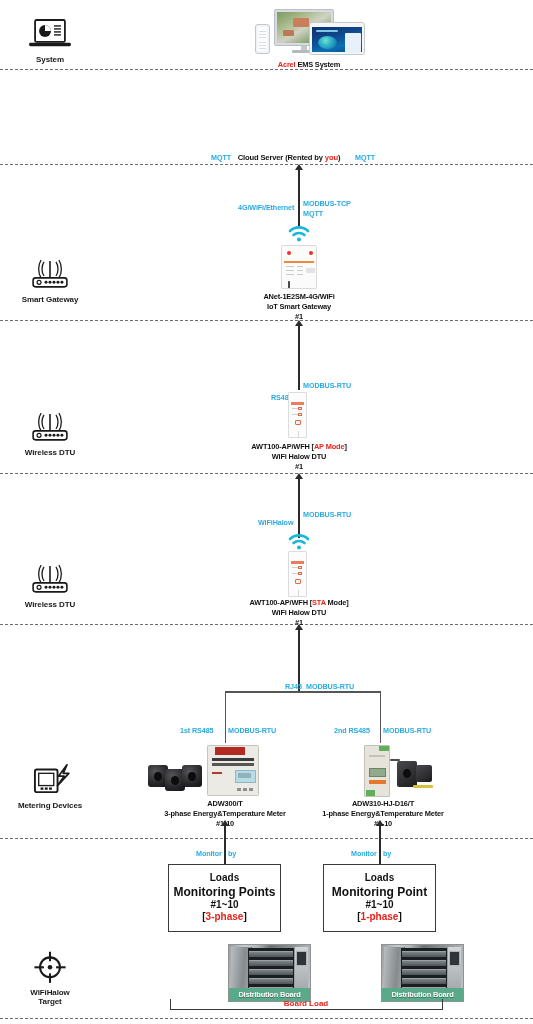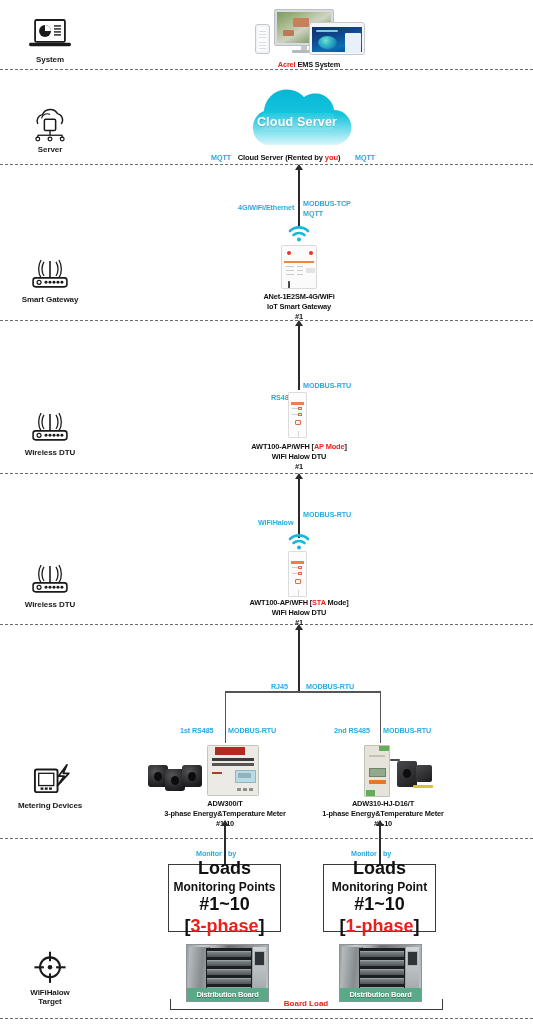--- a/index.html
+++ b/index.html
@@ -181,29 +181,30 @@
 
   
   .load-box {
     position: absolute; border: 1.4px solid #3a3a3a;
     background: #ffffff;
     display: flex; flex-direction: column;
     align-items: center; justify-content: center;
     text-align: center;
   }
   .load-line {
-    font-size: 18px; font-weight: bold; color: #111; line-height: 1.22;
+    font-size: 10px; font-weight: bold; color: #111; line-height: 1.22;
   }
   .load-line.small { font-size: 12px; }
 
   
   .db {
     position:absolute; overflow:hidden;
     background: linear-gradient(100deg,#9aa0a3 0%, #c8cccd 18%, #aeb3b5 32%, #6e7376 46%, #8d9295 70%, #c3c7c9 100%);
     border: 1px solid #8d9295;
+    margin-left: 42px;
   }
   .db-door {
     position:absolute; left:2px; top:2px; bottom:2px; width:26%;
     background: linear-gradient(95deg,#b9bec1,#868b8e 60%,#a6abad);
     border-right:1px solid #5e6365;
   }
   .db-inner {
     position:absolute; top:3px; bottom:3px;
     background:#1c1f21;
   }
@@ -259,35 +260,20 @@
       <path d="M19 13 L19 7 A6 6 0 0 1 25 13 Z" fill="#ffffff"></path>
       <line x1="28" y1="8" x2="35" y2="8" stroke="#1a1a1a" stroke-width="1.4"></line>
       <line x1="28" y1="11" x2="35" y2="11" stroke="#1a1a1a" stroke-width="1.4"></line>
       <line x1="28" y1="14" x2="35" y2="14" stroke="#1a1a1a" stroke-width="1.4"></line>
       <line x1="28" y1="17" x2="35" y2="17" stroke="#1a1a1a" stroke-width="1.4"></line>
       <rect x="3" y="25" width="42" height="3.4" rx="1.4" fill="#1a1a1a"></rect>
     </svg>
     <div class="rail-label">System</div>
   </div>
 
-  <div class="rail-cell" style="top:108px; height:46px;">
-    <svg class="rail-icon" width="48" height="36" viewBox="0 0 48 36">
-      <path d="M11 17 a7 7 0 0 1 5-10 a9 9 0 0 1 16 -1 a7 7 0 0 1 4 11" fill="none" stroke="#1a1a1a" stroke-width="1.5"></path>
-      <path d="M15 11 a6 6 0 0 1 9 -4" fill="none" stroke="#1a1a1a" stroke-width="1.2"></path>
-      <rect x="18" y="12" width="12" height="12" rx="1.5" fill="none" stroke="#1a1a1a" stroke-width="1.6"></rect>
-      <line x1="24" y1="24" x2="24" y2="29" stroke="#1a1a1a" stroke-width="1.4"></line>
-      <line x1="11" y1="29" x2="37" y2="29" stroke="#1a1a1a" stroke-width="1.4"></line>
-      <line x1="11" y1="29" x2="11" y2="32" stroke="#1a1a1a" stroke-width="1.4"></line>
-      <line x1="37" y1="29" x2="37" y2="32" stroke="#1a1a1a" stroke-width="1.4"></line>
-      <circle cx="11" cy="33" r="2" fill="none" stroke="#1a1a1a" stroke-width="1.3"></circle>
-      <circle cx="24" cy="33" r="2" fill="none" stroke="#1a1a1a" stroke-width="1.3"></circle>
-      <circle cx="37" cy="33" r="2" fill="none" stroke="#1a1a1a" stroke-width="1.3"></circle>
-    </svg>
-    <div class="rail-label">Server</div>
-  </div>
 
   <div class="rail-cell" style="top:258px; height:46px;justify-content:center;">
     <svg class="rail-icon" width="50" height="34" viewBox="0 0 50 34">
       <line x1="25" y1="3" x2="25" y2="20" stroke="#1a1a1a" stroke-width="1.6"></line>
       <path d="M19 4 a9 11 0 0 0 0 14" fill="none" stroke="#1a1a1a" stroke-width="1.3"></path>
       <path d="M16 2 a12 15 0 0 0 0 18" fill="none" stroke="#1a1a1a" stroke-width="1.3"></path>
       <path d="M31 4 a9 11 0 0 1 0 14" fill="none" stroke="#1a1a1a" stroke-width="1.3"></path>
       <path d="M34 2 a12 15 0 0 1 0 18" fill="none" stroke="#1a1a1a" stroke-width="1.3"></path>
       <rect x="8" y="20" width="34" height="9" rx="2.5" fill="none" stroke="#1a1a1a" stroke-width="1.6"></rect>
       <circle cx="14" cy="24.5" r="2" fill="none" stroke="#1a1a1a" stroke-width="1.2"></circle>
@@ -387,34 +373,20 @@
         <div class="tablet-globe" style="left:6px; top:9px; width:19px; height:13px;"></div>
         <div class="tablet-card" style="left:33px; top:6px; width:16px; height:20px; background:#e8f0fa;"></div>
         <div class="tablet-card" style="left:4px; top:3px; width:22px; height:2px; background:#7fc7e8;"></div>
       </div>
     </div>
   </div>
   <div class="node-cap" style="left:233px; top:60px; width:152px;">
     <span class="red">Acrel</span><span> EMS System</span>
   </div>
 
-  <div class="cloud-wrap" style="left:236px; top:85px; width:122px; height:65px;">
-    <svg width="122" height="65" viewBox="0 0 122 65">
-      <defs>
-        <linearGradient id="cg" x1="0" y1="0" x2="0" y2="1">
-          <stop offset="0%" stop-color="#08b6d4"></stop>
-          <stop offset="45%" stop-color="#15c4dd"></stop>
-          <stop offset="100%" stop-color="#d8f7fb"></stop>
-        </linearGradient>
-      </defs>
-      <path d="M30 60 a18 18 0 0 1 -2 -34 a23 23 0 0 1 40 -14 a19 19 0 0 1 30 13 a16 16 0 0 1 0 35 Z" fill="url(#cg)"></path>
-      <rect x="26" y="28" width="72" height="17" rx="2" fill="rgba(255,255,255,0.10)"></rect>
-    </svg>
-    <div class="cloud-label" style="top:30px;">Cloud Server</div>
-  </div>
   <div class="lbl lbl-cyan" style="left:211px; top:153px;">MQTT</div>
   <div class="lbl lbl-cyan" style="left:355px; top:153px;">MQTT</div>
   <div class="node-cap" style="left:225px; top:153px; width:128px; font-size:7.6px;">
     <span>Cloud Server (Rented by </span><span class="red">you</span><span>)</span>
   </div>
 
   <div class="vline" style="left:298px; top:170px; height:58px;"></div>
   <div class="arrow-up" style="left:294.5px; top:164px;"></div>
   <div class="lbl lbl-cyan" style="left:238px; top:203px;">4G/WiFi/Ethernet</div>
   <div class="lbl lbl-cyan" style="left:303px; top:199px;">MODBUS-TCP</div>
@@ -484,21 +456,21 @@
     <div class="dtu-stem" style="left:8.5px; top:38px; height:7px; background:#d8d8d8;"></div>
   </div>
   <div class="node-cap" style="left:222px; top:598px; width:154px;">
     <span>AWT100-AP/WFH [</span><span class="red">STA</span><span> Mode]</span><br>
     <span>WiFi Halow DTU</span><br>
     <span>#1</span>
   </div>
 
   <div class="vline" style="left:298px; top:630px; height:62px;"></div>
   <div class="arrow-up" style="left:294.5px; top:624px;"></div>
-  <div class="lbl lbl-cyan" style="left:271px; top:682px;">RJ45</div>
+  <div class="lbl lbl-cyan" style="left:285px; top:682px;">RJ45</div>
   <div class="lbl lbl-cyan" style="left:306px; top:682px;">MODBUS-RTU</div>
 
   <div class="hline" style="left:225px; top:691px; width:156px;"></div>
   <div class="vline-thin" style="left:225px; top:691px; height:52px; background:#555;"></div>
   <div class="vline-thin" style="left:380px; top:691px; height:52px; background:#555;"></div>
 
   <div class="lbl lbl-cyan" style="left:180px; top:726px;">1st RS485</div>
   <div class="lbl lbl-cyan" style="left:228px; top:726px;">MODBUS-RTU</div>
   <div class="lbl lbl-cyan" style="left:334px; top:726px;">2nd RS485</div>
   <div class="lbl lbl-cyan" style="left:383px; top:726px;">MODBUS-RTU</div>

